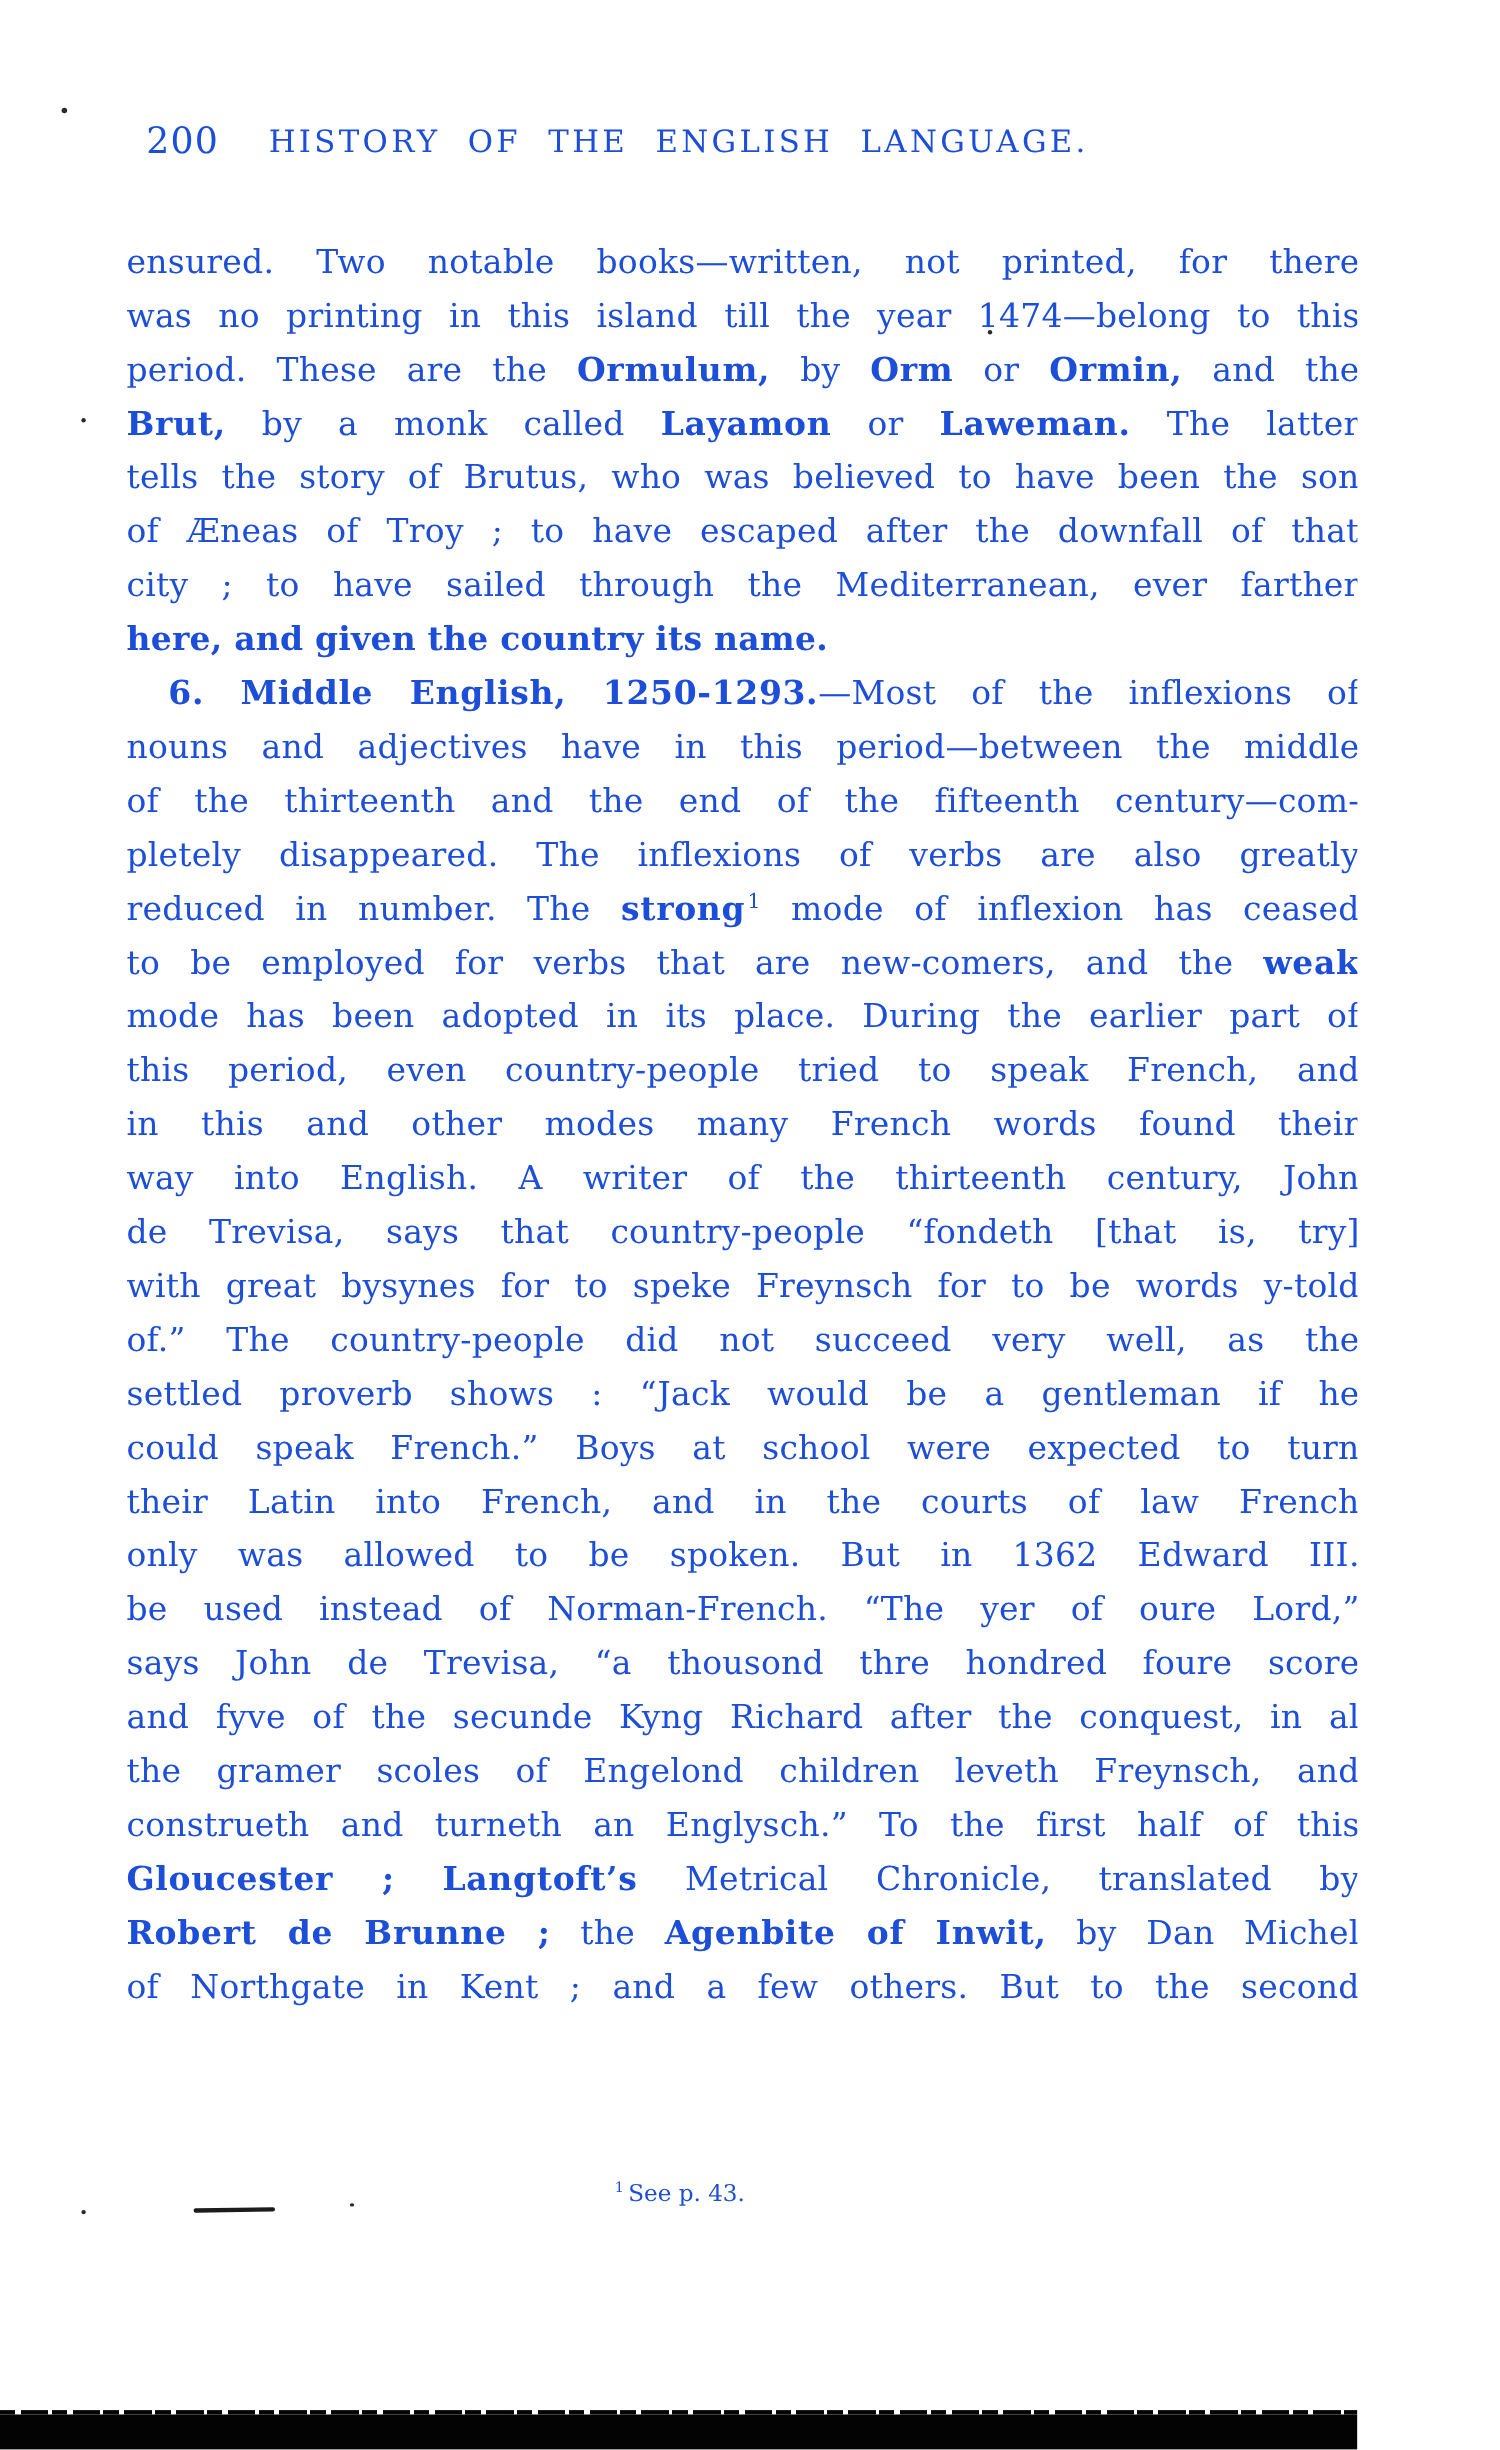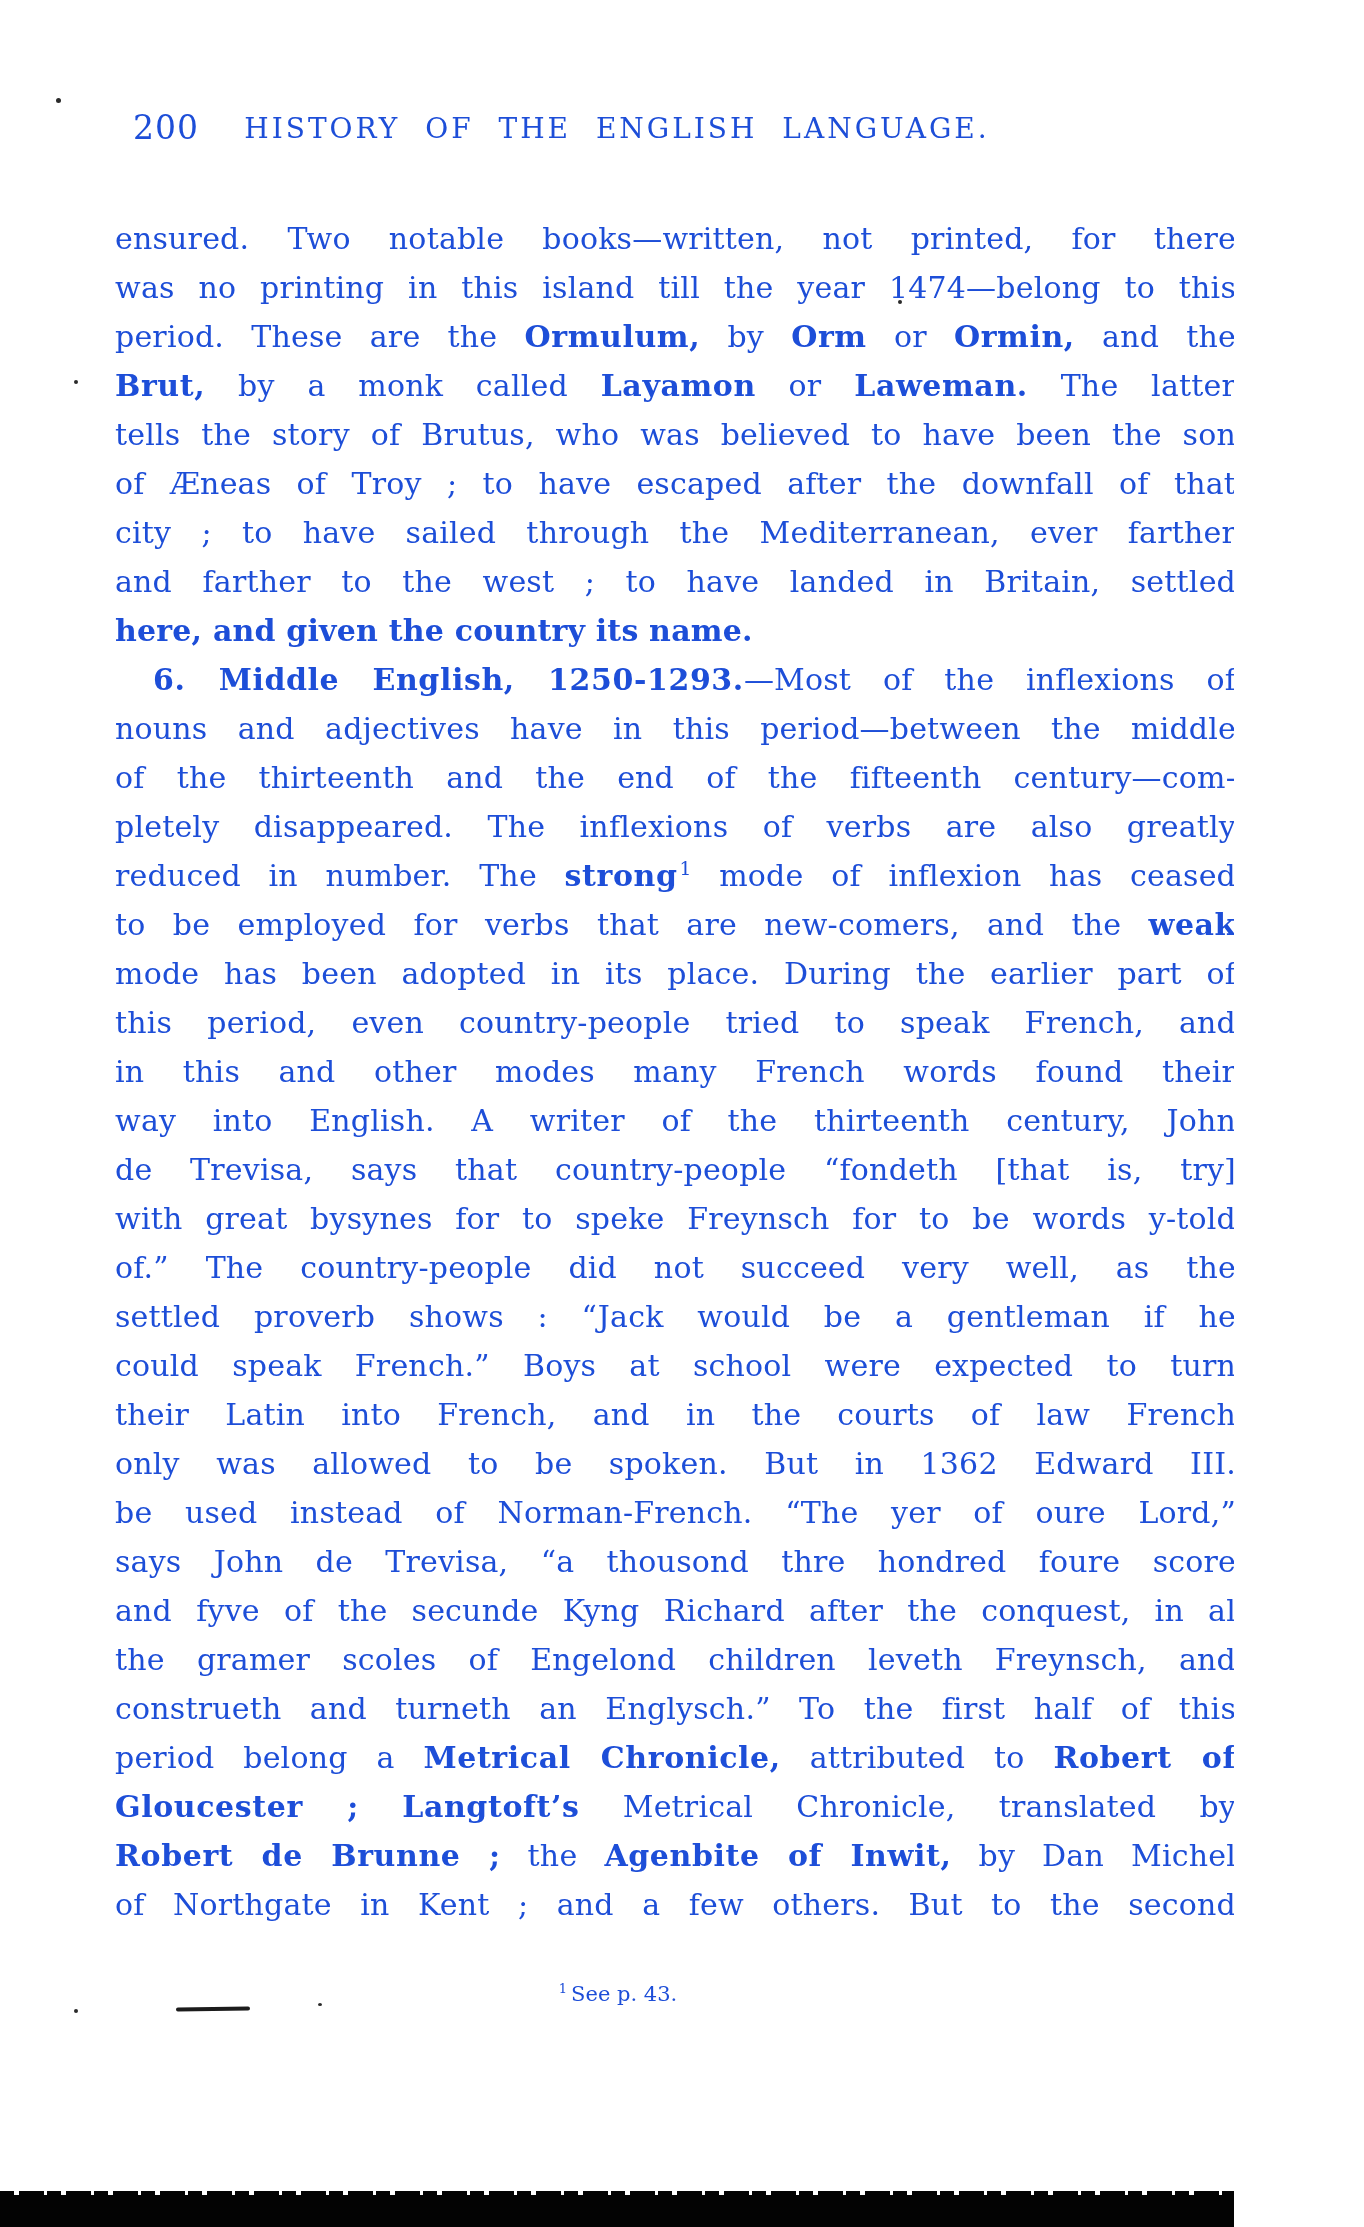--- a/index.html
+++ b/index.html
@@ -111,21 +111,20 @@
   <div class="running-title">HISTORY OF THE ENGLISH LANGUAGE.</div>
 
   <div class="text-block">
       <div class="line"><span>ensured.  Two notable books—written, not printed, for there</span></div>
       <div class="line"><span>was no printing in this island till the year 1474—belong to this</span></div>
       <div class="line"><span>period.  These are the </span><span class="b">Ormulum,</span><span> by </span><span class="b">Orm</span><span> or </span><span class="b">Ormin,</span><span> and the</span></div>
       <div class="line"><span class="b">Brut,</span><span> by a monk called </span><span class="b">Layamon</span><span> or </span><span class="b">Laweman.</span><span>  The latter</span></div>
       <div class="line"><span>tells the story of Brutus, who was believed to have been the son</span></div>
       <div class="line"><span>of Æneas of Troy ; to have escaped after the downfall of that</span></div>
       <div class="line"><span>city ; to have sailed through the Mediterranean, ever farther</span></div>
-      <div class="line"><span>and farther to the west ; to have landed in Britain, settled</span></div>
       <div class="line flush"><span>here, and given the country its name.</span></div>
       <div class="line indent"><span class="b">6. Middle English, 1250-1293.</span><span>—Most of the inflexions of</span></div>
       <div class="line"><span>nouns and adjectives have in this period—between the middle</span></div>
       <div class="line"><span>of the thirteenth and the end of the fifteenth century—com-</span></div>
       <div class="line"><span>pletely disappeared.  The inflexions of verbs are also greatly</span></div>
       <div class="line"><span>reduced in number.  The </span><span class="b">strong</span><sup class="sup">1</sup><span> mode of inflexion has ceased</span></div>
       <div class="line"><span>to be employed for verbs that are new-comers, and the </span><span class="b">weak</span></div>
       <div class="line"><span>mode has been adopted in its place.  During the earlier part of</span></div>
       <div class="line"><span>this period, even country-people tried to speak French, and</span></div>
       <div class="line"><span>in this and other modes many French words found their</span></div>
@@ -135,21 +134,20 @@
       <div class="line"><span>of.”  The country-people did not succeed very well, as the</span></div>
       <div class="line"><span>settled proverb shows :  “Jack would be a gentleman if he</span></div>
       <div class="line"><span>could speak French.”  Boys at school were expected to turn</span></div>
       <div class="line"><span>their Latin into French, and in the courts of law French</span></div>
       <div class="line"><span>only was allowed to be spoken.  But in 1362 Edward III.</span></div>
       <div class="line"><span>be used instead of Norman-French.  “The yer of oure Lord,”</span></div>
       <div class="line"><span>says John de Trevisa, “a thousond thre hondred foure score</span></div>
       <div class="line"><span>and fyve of the secunde Kyng Richard after the conquest, in al</span></div>
       <div class="line"><span>the gramer scoles of Engelond children leveth Freynsch, and</span></div>
       <div class="line"><span>construeth and turneth an Englysch.”  To the first half of this</span></div>
-      <div class="line"><span>period belong a </span><span class="b">Metrical Chronicle,</span><span> attributed to </span><span class="b">Robert of</span></div>
       <div class="line"><span class="b">Gloucester ;</span><span>  </span><span class="b">Langtoft’s</span><span> Metrical Chronicle, translated by</span></div>
       <div class="line"><span class="b">Robert de Brunne ;</span><span> the </span><span class="b">Agenbite of Inwit,</span><span> by Dan Michel</span></div>
       <div class="line"><span>of Northgate in Kent ; and a few others.  But to the second</span></div>
     </div>
 
   <div class="footnote">
     <sup class="sup">1</sup><span>See p. 43.</span>
   </div>
 
   <div class="dash-artifact"></div>

